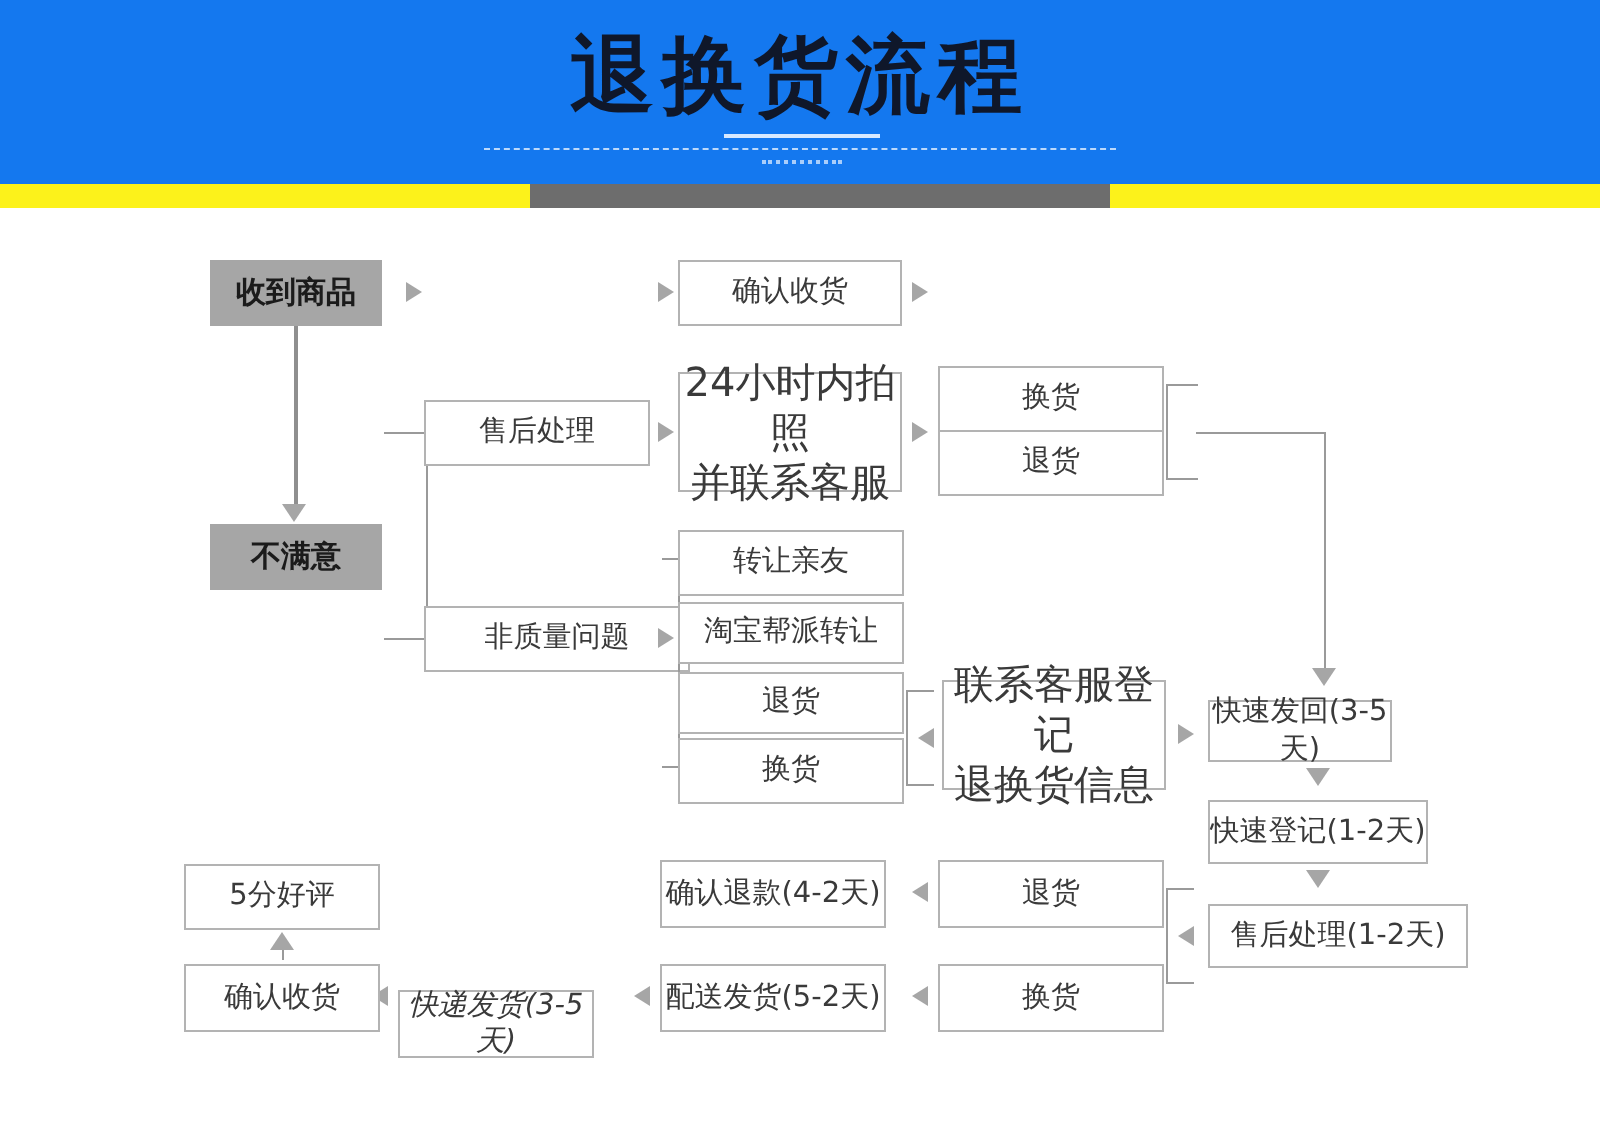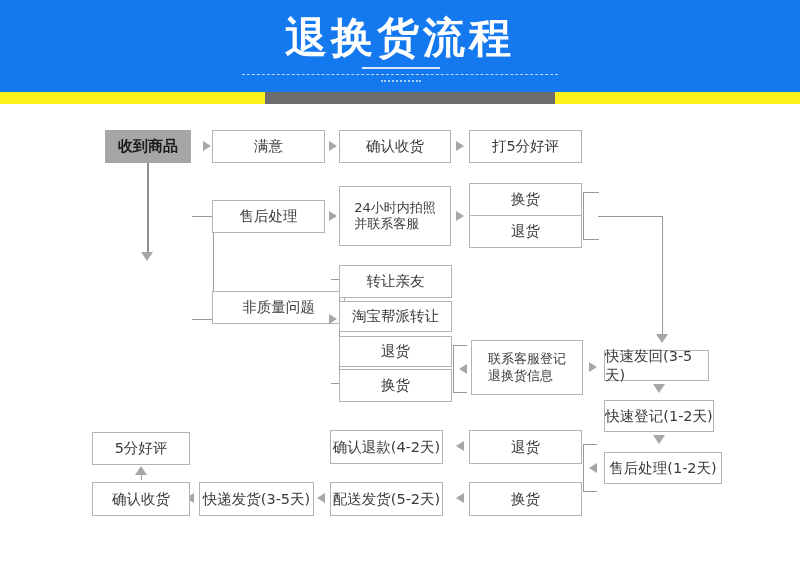--- a/index.html
+++ b/index.html
@@ -7,21 +7,21 @@
     width:800px;height:562px;background:#ffffff;
     font-family:"DejaVu Sans","Liberation Sans",sans-serif;
     overflow:hidden;position:relative;
   }
   #page{position:relative;width:800px;height:562px;background:#fff;}
 
   
   .header{position:absolute;left:0;top:0;width:800px;height:92px;background:#1478ef;}
   .header-title{
     position:absolute;left:0;top:10px;width:800px;text-align:center;
-    color:#ffffff;font-size:42px;font-weight:bold;letter-spacing:4px;
+    color:#0f172a;font-size:42px;font-weight:bold;letter-spacing:4px;
     line-height:56px;white-space:nowrap;
   }
   .rule-long{position:absolute;left:242px;top:74px;width:316px;height:0;
     border-top:1px dashed #bcd9fb;}
   .rule-mid{position:absolute;left:362px;top:67px;width:78px;height:0;
     border-top:2px solid #d8e9ff;}
   .rule-short{position:absolute;left:381px;top:80px;width:40px;height:0;
     border-top:2px dotted #a8cdfb;}
 
   .strip{position:absolute;left:0;top:92px;width:800px;height:12px;}
@@ -30,24 +30,24 @@
   .strip-y-right{position:absolute;left:555px;top:0;width:245px;height:12px;background:#fcf21b;}
 
   
   .canvas{position:absolute;left:0;top:104px;width:800px;height:458px;background:#fff;}
 
   .box{
     position:absolute;box-sizing:border-box;
     border:1px solid #b3b3b3;background:#ffffff;color:#3a3a3a;
     font-size:14.5px;line-height:1.25;
     display:flex;align-items:center;justify-content:center;
-    text-align:left;white-space:pre-line;
+    text-align:center;white-space:pre-line;
   }
   .box.gray{background:#a6a6a6;border:none;color:#1b1b1b;font-weight:bold;font-size:15px;}
-  .box.two-line{font-size:13px;}
+  .box.two-line{font-size:20px;}
 
   
   .hline{position:absolute;height:0;border-top:1px solid #9a9a9a;}
   .vline{position:absolute;width:0;border-left:1px solid #9a9a9a;}
   .vline-thick{position:absolute;width:0;border-left:2px solid #8f8f8f;}
 
   .tri{position:absolute;width:0;height:0;}
   .tri-right{border-top:5px solid transparent;border-bottom:5px solid transparent;border-left:8px solid #a6a6a6;}
   .tri-left{border-top:5px solid transparent;border-bottom:5px solid transparent;border-right:8px solid #a6a6a6;}
   .tri-down{border-left:6px solid transparent;border-right:6px solid transparent;border-top:9px solid #a6a6a6;}
@@ -73,96 +73,95 @@
     <div class="strip-gray"></div>
     <div class="strip-y-right"></div>
   </div>
 
   <div class="canvas">
 
     <div class="box gray" style="left:105px;top:26px;width:86px;height:33px;">收到商品</div>
 
     <div class="tri tri-right" style="left:203px;top:37px;"></div>
 
-    <div class="box" style="left:212px;top:26px;width:113px;height:33px;">满意</div>
 
     <div class="tri tri-right" style="left:329px;top:37px;"></div>
 
     <div class="box" style="left:339px;top:26px;width:112px;height:33px;">确认收货</div>
 
     <div class="tri tri-right" style="left:456px;top:37px;"></div>
 
-    <div class="box" style="left:469px;top:26px;width:113px;height:33px;">打5分好评</div>
 
     <div class="vline-thick" style="left:147px;top:59px;height:90px;"></div>
     <div class="tri tri-down" style="left:141px;top:148px;"></div>
 
+    <div class="box gray" style="left:105px;top:158px;width:86px;height:33px;">不满意</div>
 
     <div class="brk-right" style="left:192px;top:112px;width:22px;height:104px;"></div>
 
     <div class="box" style="left:212px;top:96px;width:113px;height:33px;">售后处理</div>
 
     <div class="tri tri-right" style="left:329px;top:107px;"></div>
 
     <div class="box two-line" style="left:339px;top:82px;width:112px;height:60px;">24小时内拍照
 并联系客服</div>
 
     <div class="tri tri-right" style="left:456px;top:107px;"></div>
 
     <div class="box" style="left:469px;top:79px;width:113px;height:33px;">换货</div>
     <div class="box" style="left:469px;top:111px;width:113px;height:33px;">退货</div>
 
     <div class="brk-left" style="left:583px;top:88px;width:16px;height:48px;"></div>
     <div class="hline" style="left:598px;top:112px;width:64px;"></div>
     <div class="vline" style="left:662px;top:112px;height:119px;"></div>
     <div class="tri tri-down" style="left:656px;top:230px;"></div>
 
-    <div class="box" style="left:212px;top:187px;width:133px;height:33px;">非质量问题</div>
+    <div class="box" style="left:212px;top:199px;width:133px;height:33px;">非质量问题</div>
 
     <div class="tri tri-right" style="left:329px;top:210px;"></div>
 
     <div class="brk-right" style="left:331px;top:175px;width:9px;height:105px;"></div>
 
     <div class="box" style="left:339px;top:161px;width:113px;height:33px;">转让亲友</div>
     <div class="box" style="left:339px;top:197px;width:113px;height:31px;">淘宝帮派转让</div>
     <div class="box" style="left:339px;top:232px;width:113px;height:31px;">退货</div>
     <div class="box" style="left:339px;top:265px;width:113px;height:33px;">换货</div>
 
     <div class="brk-left" style="left:453px;top:241px;width:14px;height:48px;"></div>
     <div class="tri tri-left" style="left:459px;top:260px;"></div>
 
     <div class="box two-line" style="left:471px;top:236px;width:112px;height:55px;">联系客服登记
 退换货信息</div>
 
     <div class="tri tri-right" style="left:589px;top:258px;"></div>
 
-    <div class="box" style="left:604px;top:246px;width:105px;height:31px;">快速发回(3-5天)</div>
+    <div class="box" style="left:604px;top:246px;width:92px;height:31px;">快速发回(3-5天)</div>
 
     <div class="tri tri-down" style="left:653px;top:280px;"></div>
 
     <div class="box" style="left:604px;top:296px;width:110px;height:32px;">快速登记(1-2天)</div>
 
     <div class="tri tri-down" style="left:653px;top:331px;"></div>
 
-    <div class="box" style="left:604px;top:348px;width:118px;height:32px;">售后处理(1-2天)</div>
+    <div class="box" style="left:604px;top:348px;width:130px;height:32px;">售后处理(1-2天)</div>
 
     <div class="tri tri-left" style="left:589px;top:359px;"></div>
     <div class="brk-left" style="left:583px;top:340px;width:14px;height:48px;"></div>
 
     <div class="box" style="left:469px;top:326px;width:113px;height:34px;">退货</div>
     <div class="box" style="left:469px;top:378px;width:113px;height:34px;">换货</div>
 
     <div class="tri tri-left" style="left:456px;top:337px;"></div>
     <div class="box" style="left:330px;top:326px;width:113px;height:34px;">确认退款(4-2天)</div>
 
     <div class="tri tri-left" style="left:456px;top:389px;"></div>
     <div class="box" style="left:330px;top:378px;width:113px;height:34px;">配送发货(5-2天)</div>
 
     <div class="tri tri-left" style="left:317px;top:389px;"></div>
-    <div class="box" style="left:199px;top:378px;width:115px;height:34px;">快递发货(3-5天)</div>
+    <div class="box" style="left:199px;top:391px;width:98px;height:34px;font-style:italic;">快递发货(3-5天)</div>
 
     <div class="tri tri-left" style="left:186px;top:389px;"></div>
     <div class="box" style="left:92px;top:378px;width:98px;height:34px;">确认收货</div>
 
     <div class="vline" style="left:141px;top:364px;height:12px;"></div>
     <div class="tri tri-up" style="left:135px;top:362px;"></div>
 
     <div class="box" style="left:92px;top:328px;width:98px;height:33px;">5分好评</div>
 
   </div>

